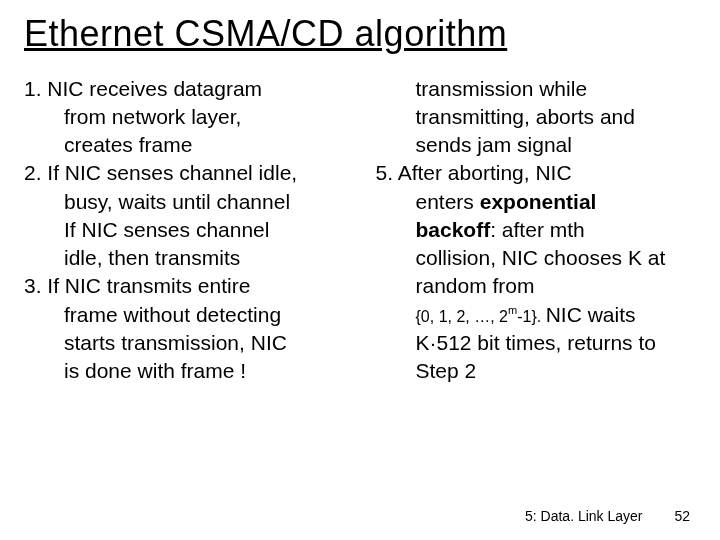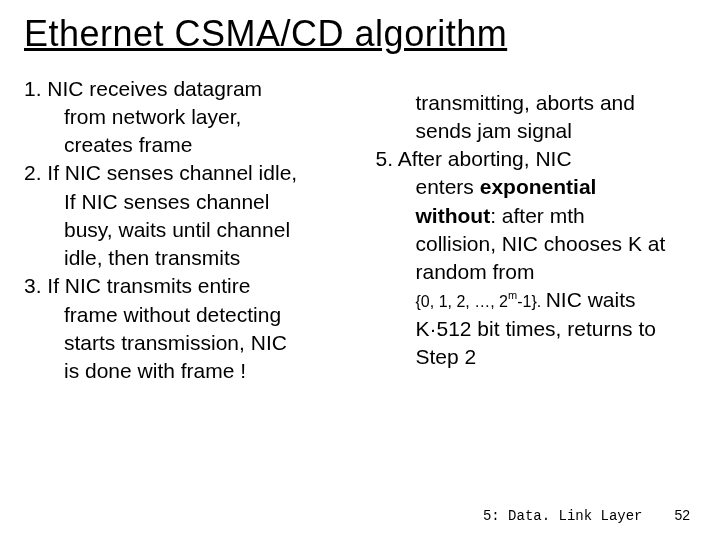--- a/index.html
+++ b/index.html
@@ -48,57 +48,58 @@
   .small-set {
     font-size: 16px;
   }
   .footer {
     position: absolute;
     bottom: 16px;
     right: 30px;
     font-size: 14px;
     font-family: Arial, Helvetica, sans-serif;
   }
-  .footer .chapter { margin-right: 28px; font-family: Liberation Mono, monospace; }
+  .footer .chapter { margin-right: 28px; }
 </style>
 </head>
 <body>
 
 <div class="slide">
 
   <h1 class="title">Ethernet CSMA/CD algorithm</h1>
 
   <div class="columns">
 
     <div class="col">
       <p class="indent">1. NIC receives datagram</p>
       <p class="indent" style="padding-left:40px;text-indent:0">from network layer,</p>
       <p class="indent" style="padding-left:40px;text-indent:0">creates frame</p>
 
       <p class="indent">2. If NIC senses channel idle,</p>
+      <p class="indent" style="padding-left:40px;text-indent:0">busy, waits until channel</p>
       <p class="indent" style="padding-left:40px;text-indent:0">If NIC senses channel</p>
-      <p class="indent" style="padding-left:40px;text-indent:0">busy, waits until channel</p>
       <p class="indent" style="padding-left:40px;text-indent:0">idle, then transmits</p>
 
       <p class="indent">3. If NIC transmits entire</p>
       <p class="indent" style="padding-left:40px;text-indent:0">frame without detecting</p>
       <p class="indent" style="padding-left:40px;text-indent:0">starts transmission, NIC</p>
       <p class="indent" style="padding-left:40px;text-indent:0">is done with frame !</p>
     </div>
 
     <div class="col">
+      <p class="indent" style="padding-left:40px;text-indent:0">transmission while</p>
       <p class="indent" style="padding-left:40px;text-indent:0">transmitting,  aborts and</p>
       <p class="indent" style="padding-left:40px;text-indent:0">sends jam signal</p>
 
       <p class="indent">5. After aborting, NIC</p>
       <p class="indent" style="padding-left:40px;text-indent:0">
         <span>enters </span><span class="bold">exponential</span>
       </p>
       <p class="indent" style="padding-left:40px;text-indent:0">
-        <span class="bold">without</span><span>: after mth</span>
+        <span class="bold">backoff</span><span>: after mth</span>
       </p>
       <p class="indent" style="padding-left:40px;text-indent:0">collision, NIC chooses K at</p>
       <p class="indent" style="padding-left:40px;text-indent:0">random from</p>
       <p class="indent" style="padding-left:40px;text-indent:0">
         <span class="small-set">{0, 1, 2, …, 2</span><sup class="small-set" style="font-size:11px">m</sup><span class="small-set">-1}. </span><span>NIC waits</span>
       </p>
       <p class="indent" style="padding-left:40px;text-indent:0">K·512 bit times, returns to</p>
       <p class="indent" style="padding-left:40px;text-indent:0">Step 2</p>
     </div>
 

